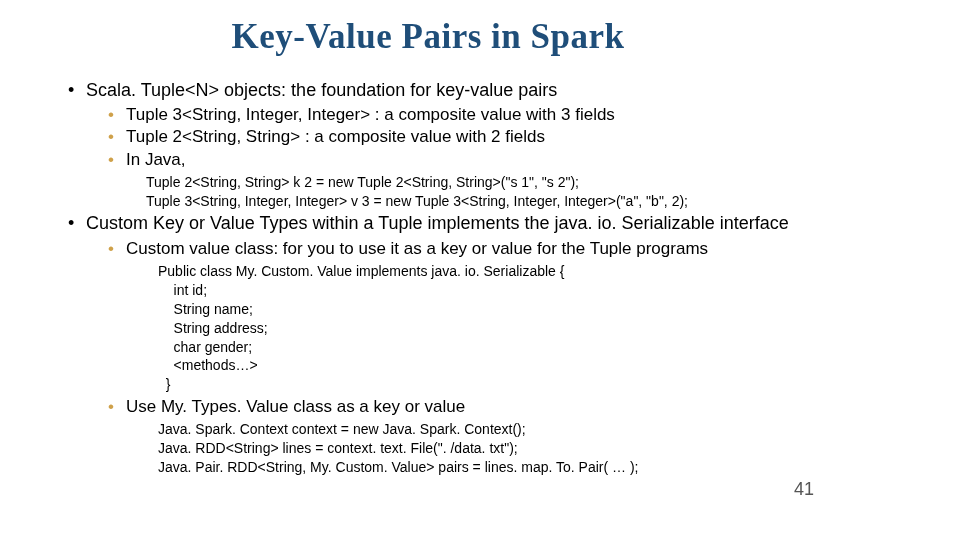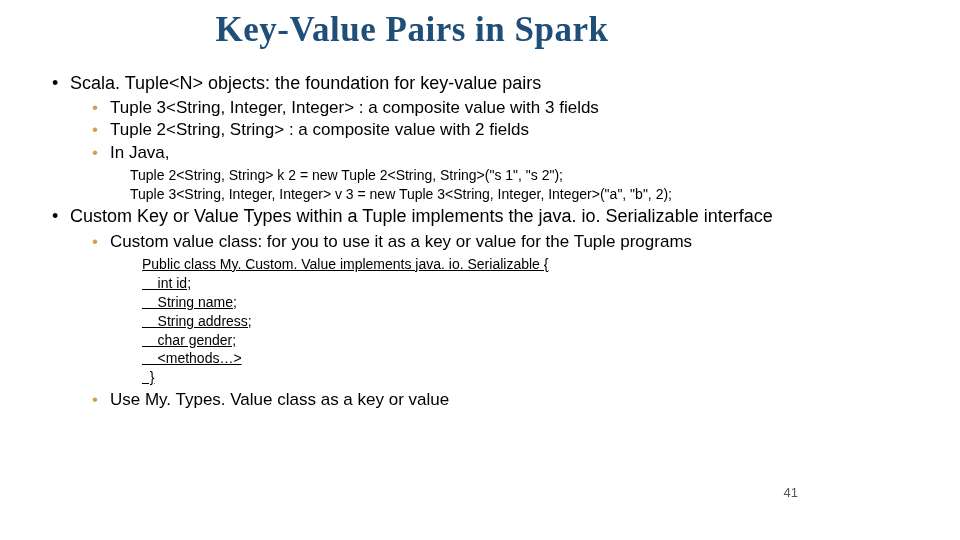--- a/index.html
+++ b/index.html
@@ -10,21 +10,22 @@
     background: #ffffff;
     font-family: Arial, Helvetica, sans-serif;
     color: #000;
     overflow: hidden;
   }
   .slide {
     position: relative;
     width: 824px;
     height: 540px;
     box-sizing: border-box;
-    padding: 10px 48px 0 48px;
+    padding: 17px 48px 0 48px;
+    margin-left: 16px;
   }
   h1.title {
     margin: 0 0 22px 0;
     text-align: center;
     font-family: Georgia, "Times New Roman", serif;
     font-weight: 700;
     font-size: 35px;
     color: #1f4e79;
     letter-spacing: 0.5px;
   }
@@ -68,28 +69,27 @@
     padding-left: 60px;
     font-size: 14px;
     line-height: 1.35;
     font-family: Arial, Helvetica, sans-serif;
     white-space: pre;
     color: #000;
     margin: 2px 0 2px 0;
   }
   .codeblock.deep {
     padding-left: 72px;
-    text-decoration: underline;
   }
 
   .pagenum {
     position: absolute;
     right: 26px;
     bottom: 40px;
-    font-size: 13px;
+    font-size: 18px;
     color: #555;
   }
 </style>
 </head>
 <body>
 
 <div class="slide">
 
   <h1 class="title">Key-Value Pairs in Spark</h1>
 
@@ -114,18 +114,21 @@
       <div class="codeblock deep">Public class My. Custom. Value implements java. io. Serializable {
     int id;
     String name;
     String address;
     char gender;
     &lt;methods…&gt;
   }</div>
       <ul class="lvl2">
         <li>Use My. Types. Value class as a key or value</li>
       </ul>
+      <div class="codeblock deep">Java. Spark. Context context = new Java. Spark. Context();
+Java. RDD&lt;String&gt; lines = context. text. File(". /data. txt");
+Java. Pair. RDD&lt;String, My. Custom. Value&gt; pairs = lines. map. To. Pair( … );</div>
     </li>
 
   </ul>
 
   <div class="pagenum">41</div>
 </div>
 
 </body></html>

